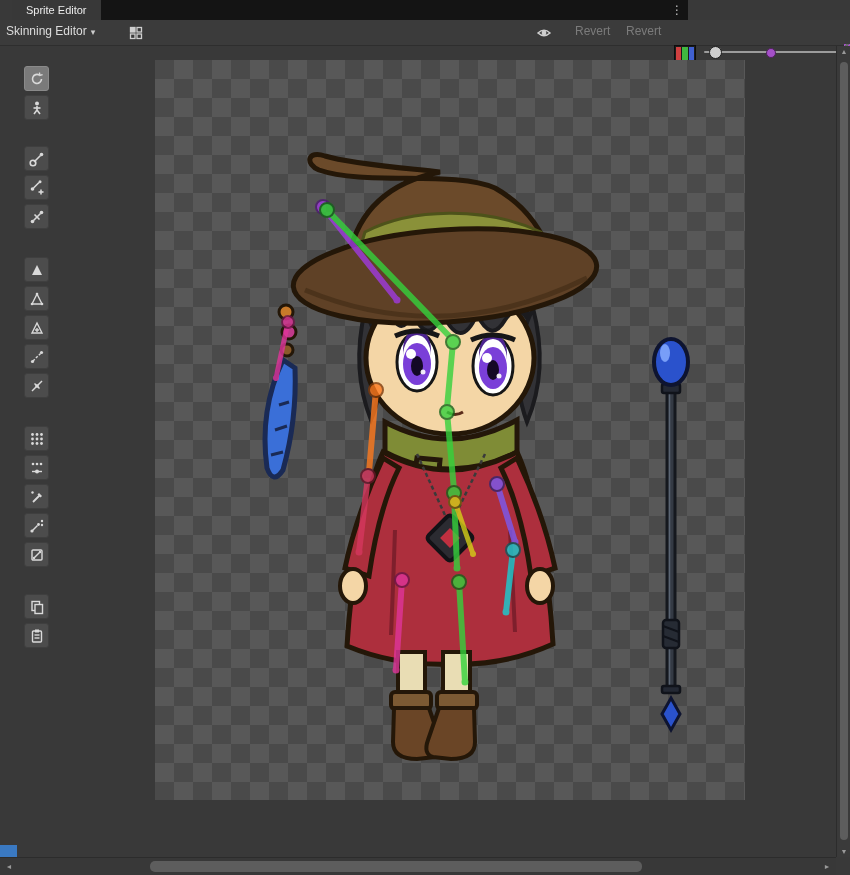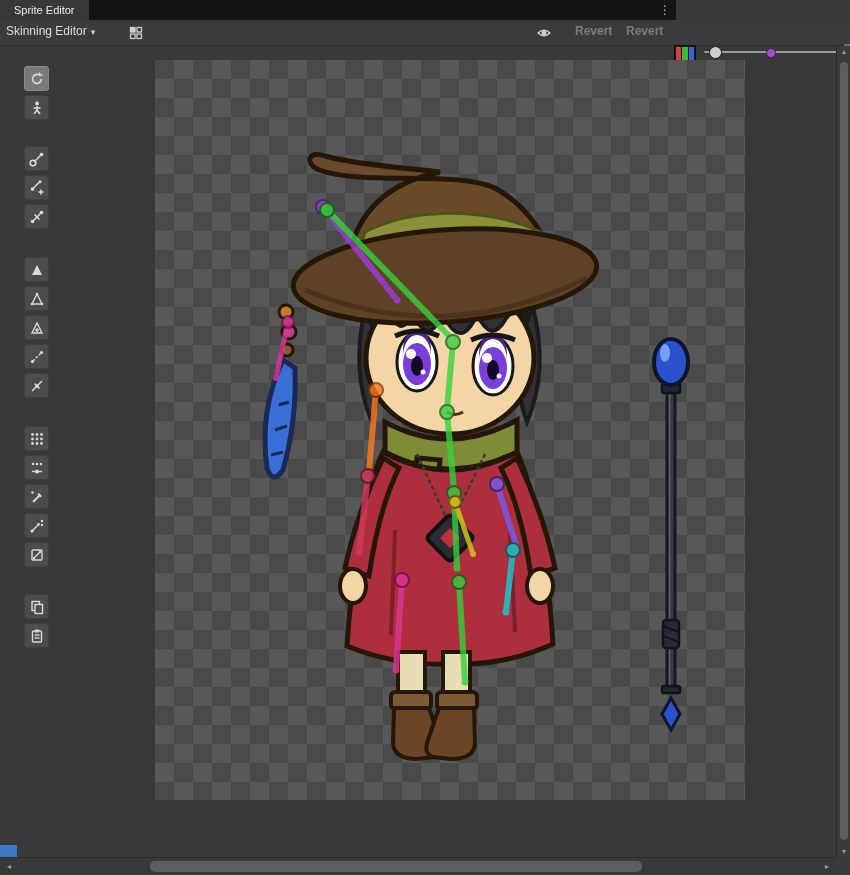--- a/index.html
+++ b/index.html
@@ -1,32 +1,32 @@
 <!DOCTYPE html>
 <html><head>
 <meta charset="utf-8">
 <style>
   html,body{margin:0;padding:0;background:#2b2b2b;font-family:"Liberation Sans","DejaVu Sans",sans-serif;}
   #app{position:relative;width:850px;height:875px;background:#393939;overflow:hidden;user-select:none;}
 
   
-  .tabstrip{position:absolute;left:0;top:0;width:676px;height:20px;background:#141414;}
+  .tabstrip{position:absolute;left:12px;top:0;width:676px;height:20px;background:#141414;}
   .tab{position:absolute;left:0;top:0;height:20px;padding:0 14px;background:#383838;color:#ececec;
        font-size:11px;line-height:20px;}
   .kebab{position:absolute;right:3px;top:0;width:16px;height:20px;color:#c0c0c0;font-size:12px;
          line-height:20px;text-align:center;cursor:pointer;}
 
   
   .toolbar{position:absolute;left:0;top:20px;width:850px;height:25px;background:#3b3b3b;
            border-bottom:1px solid #2e2e2e;}
   .mode{position:absolute;left:6px;top:4px;color:#dddddd;font-size:12px;cursor:pointer;text-align:right;}
   .mode .arr{font-size:9px;color:#cccccc;margin-left:4px;}
   .tbtn{position:absolute;top:3px;width:20px;height:19px;display:flex;align-items:center;justify-content:center;
         border-radius:2px;cursor:pointer;}
-  .txtbtn{position:absolute;top:4px;font-size:12px;color:#7b7b7b;cursor:default;font-weight:bold;}
+  .txtbtn{position:absolute;top:4px;font-size:12px;color:#7b7b7b;cursor:default;}
   .swatch{position:absolute;left:674px;top:25px;width:18px;height:13px;background:#1b1b1b;border:1px solid #0d0d0d;
           display:grid;grid-template-columns:1fr 1fr 1fr;gap:1px;padding:1px;cursor:pointer;}
   .swatch i{display:block;}
   .slider-track{position:absolute;left:704px;top:31px;width:142px;height:2px;background:#9c9c9c;border-radius:1px;cursor:pointer;}
   .knob{position:absolute;top:-5px;width:11px;height:11px;border-radius:50%;background:#cfcfcf;border:1px solid #1e1e1e;cursor:pointer;}
   .knob.small{width:8px;height:8px;top:-3px;background:#a450c8;border-color:#51215f;}
   .clip-edge{position:absolute;left:844px;top:24px;width:6px;height:14px;cursor:pointer;
       background:repeating-linear-gradient(135deg,#a450c8 0 2px,#6b6b6b 2px 4px);}
 
   

